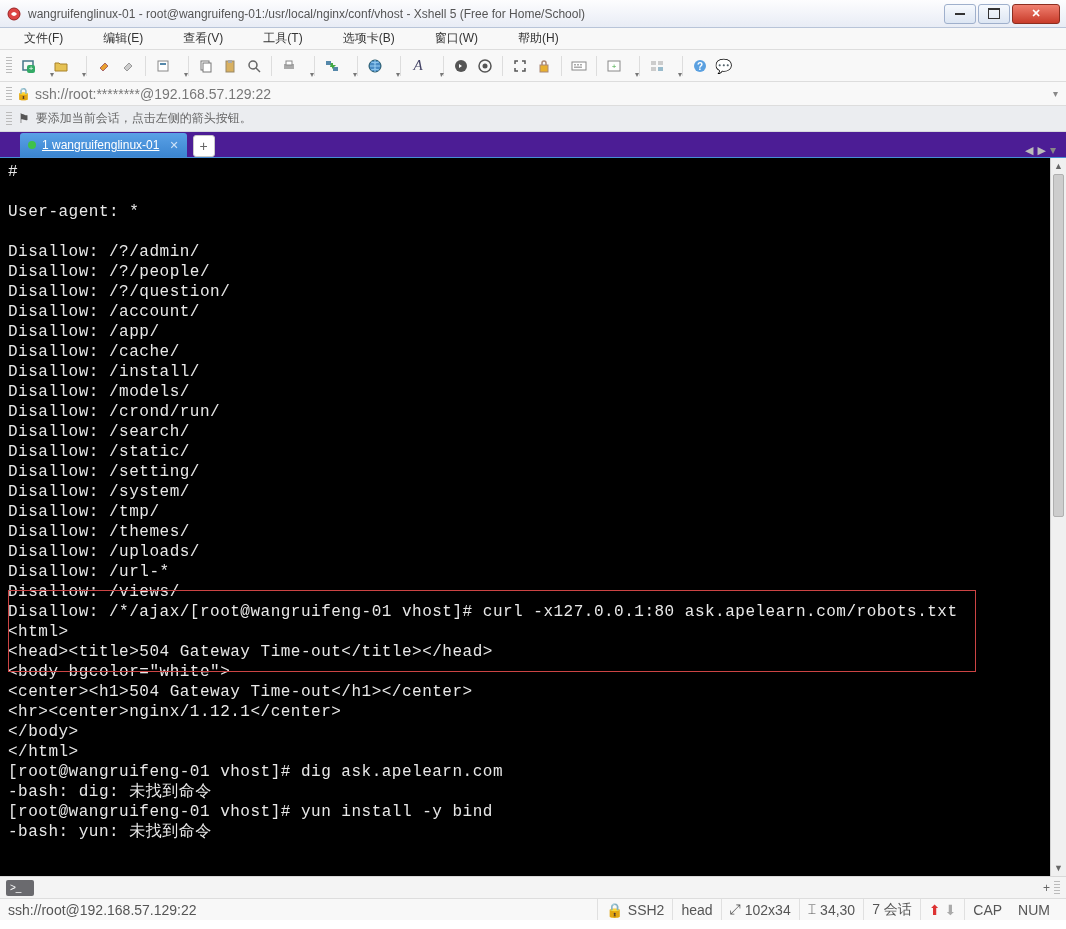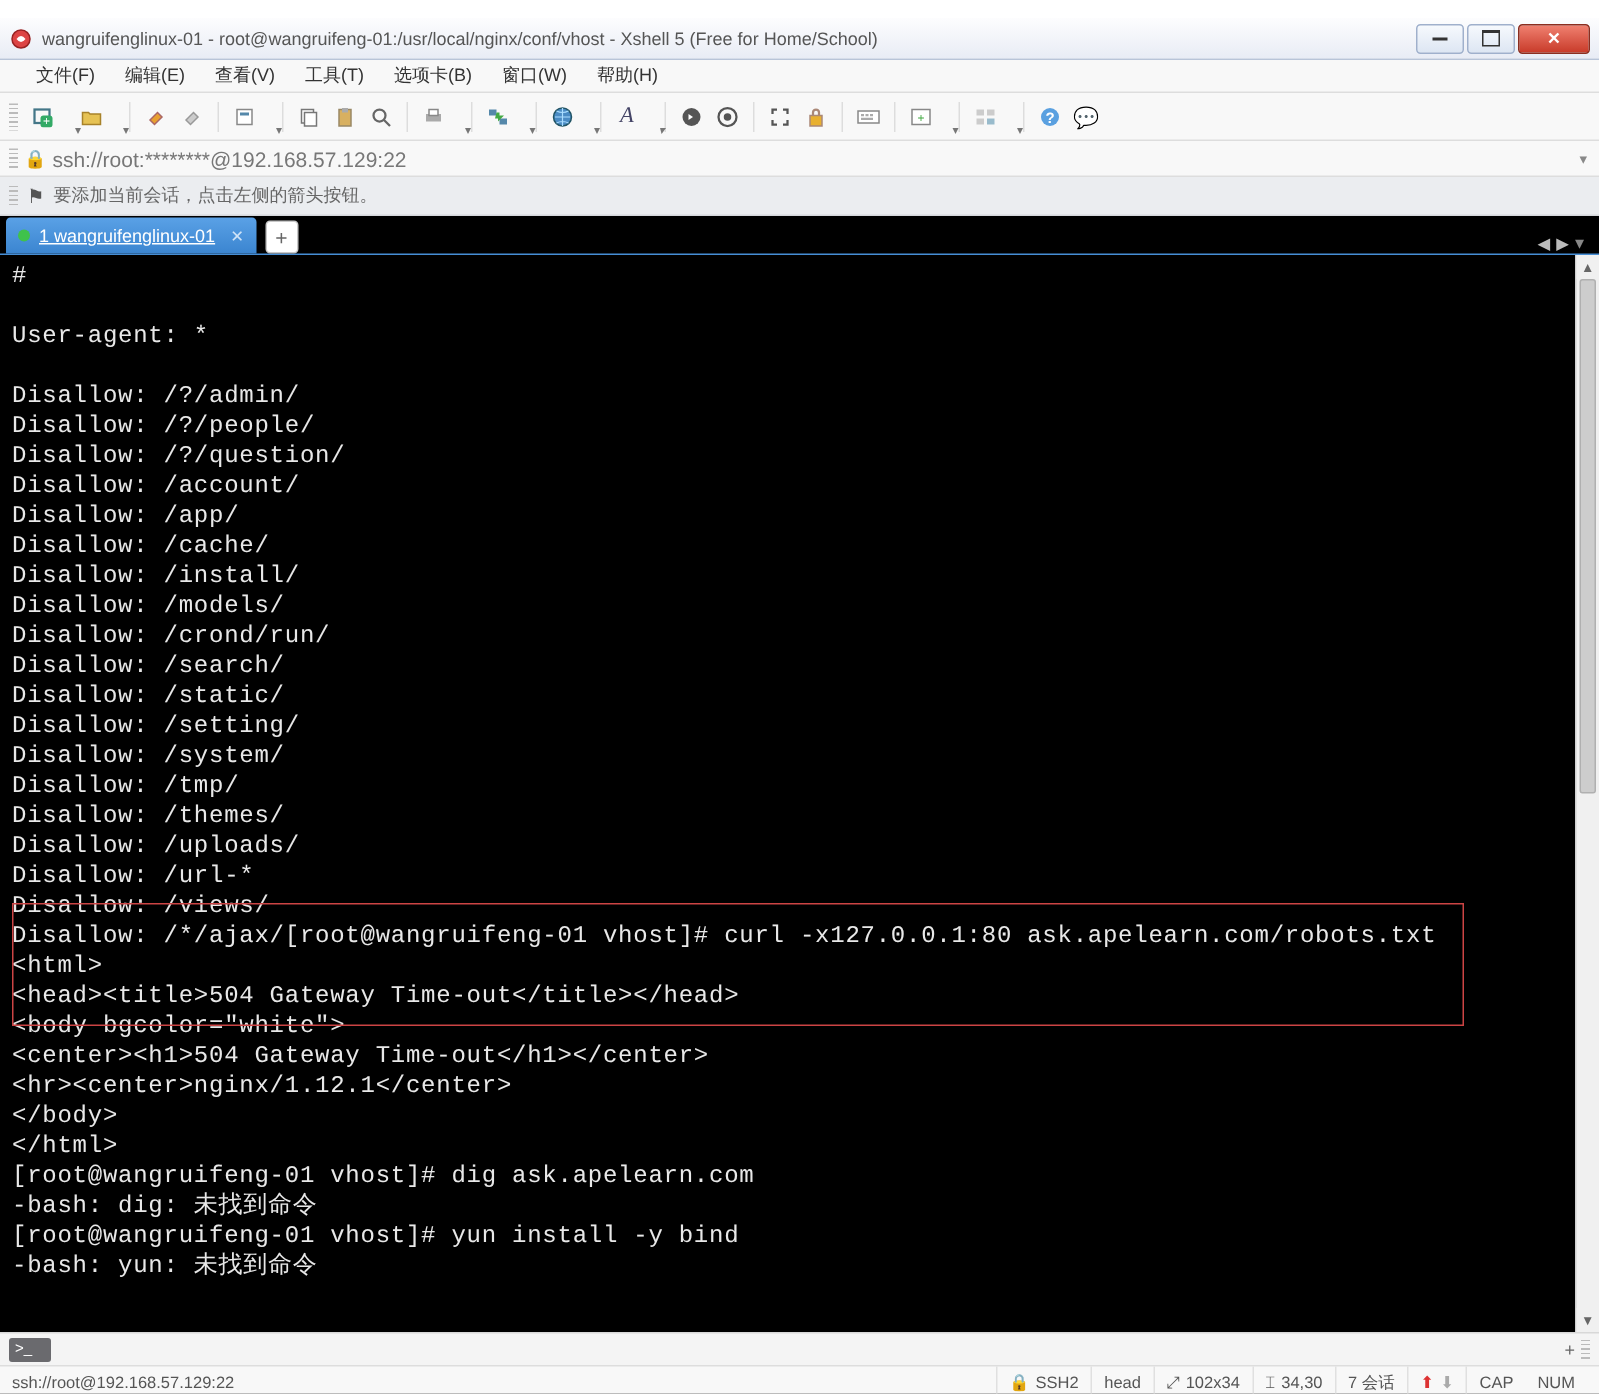--- a/index.html
+++ b/index.html
@@ -1,48 +1,48 @@
 <!DOCTYPE html>
 <html><head>
 <meta charset="utf-8">
 <style>
 * { margin: 0; padding: 0; box-sizing: border-box; }
 body { font-family: "Microsoft YaHei", "Segoe UI", Tahoma, sans-serif; font-size: 12px; background: #fff; width: 1066px; height: 929px; overflow: hidden; position: relative; }
 
-.titlebar { height: 28px; background: linear-gradient(#fdfdfe, #e8ecf5); border-bottom: 1px solid #b8c4d8; display: flex; align-items: center; padding: 0 6px; margin-top: 12px; }
+.titlebar { height: 28px; background: linear-gradient(#fdfdfe, #e8ecf5); border-bottom: 1px solid #b8c4d8; display: flex; align-items: center; padding: 0 6px; }
 .titlebar .app-icon { width: 16px; height: 16px; margin-right: 6px; display:flex; align-items:center; justify-content:center; }
 .titlebar .title-text { color: #555; flex: 1; font-size: 12px; }
 .window-controls { display: flex; gap: 0; }
 .window-controls .btn { width: 32px; height: 20px; border: 1px solid #9fb0cc; border-radius: 3px; margin-left: 2px; display: flex; align-items: center; justify-content: center; font-size: 11px; background: linear-gradient(#f6f9fd,#dde6f3); cursor: pointer; }
 .window-controls .btn.close { background: linear-gradient(#f08070,#c83b2a); border-color:#8b2e20; color:#fff; width:48px; }
 .window-controls .btn.min::after { content:""; width:10px; height:2px; background:#333; }
 .window-controls .btn.max::after { content:""; width:10px; height:8px; border:1px solid #333; border-top-width:2px; }
 .window-controls .btn.close::after { content:"✕"; font-weight:bold; }
 
-.menubar { height: 22px; background: #f8f8f8; border-bottom: 1px solid #ddd; display: flex; align-items: center; padding-left: 14px; }
+.menubar { height: 22px; background: #f8f8f8; border-bottom: 1px solid #ddd; display: flex; align-items: center; padding-left: 14px; gap: 20px; }
 .menubar .mi { padding: 2px 10px; cursor: pointer; color:#333; }
 
 .toolbar { height: 32px; background: #f8f8f8; border-bottom: 1px solid #ddd; display: flex; align-items: center; padding-left: 6px; gap: 2px; }
 .toolbar .grip { width:6px; height:18px; background: repeating-linear-gradient(#bbb 0 1px, transparent 1px 3px); margin-right:4px; }
 .toolbar .sep { width:1px; height:20px; background:#ddd; margin: 0 4px; }
 .toolbar .tb { width: 22px; height:22px; display:flex; align-items:center; justify-content:center; cursor:pointer; border-radius:2px; color:#555; font-size:14px; position:relative; }
 .toolbar .tb .dd { position:absolute; right:-6px; bottom:-2px; font-size:8px; color:#777; }
 .toolbar .tb.wdd { width:30px; padding-right:8px; }
 
 .addressbar { height: 24px; background: #f8f8f8; border-bottom: 1px solid #ddd; display: flex; align-items: center; padding-left: 6px; }
 .addressbar .grip { width:6px; height:14px; background: repeating-linear-gradient(#bbb 0 1px, transparent 1px 3px); margin-right:4px; }
 .addressbar .lock { color:#888; margin-right:4px; font-size:12px; }
 .addressbar .addr { flex:1; color:#777; font-size:14px; }
 .addressbar .drop { color:#888; margin-right:8px; cursor:pointer; font-size:10px; }
 
 .tipbar { height: 26px; background: #ebedf0; border-bottom: 1px solid #d6d8dc; display: flex; align-items: center; padding-left: 6px; color:#666; }
 .tipbar .grip { width:6px; height:14px; background: repeating-linear-gradient(#bbb 0 1px, transparent 1px 3px); margin-right:6px; }
 .tipbar .add-icon { color:#555; margin-right:6px; font-size:13px; }
 
-.tabbar { height: 26px; background: #000000; display: flex; align-items: flex-end; padding-left: 4px; border-bottom:1px solid #468ed5; }
+.tabbar { height: 26px; background: #4c1d95; display: flex; align-items: flex-end; padding-left: 20px; border-bottom:1px solid #468ed5; }
 .tabbar .tab { height: 24px; background: linear-gradient(#5aa1e6,#3b85d0); color:#fff; display:flex; align-items:center; padding:0 8px 0 8px; border-radius:3px 3px 0 0; font-size:12px; cursor:pointer; }
 .tabbar .tab .dot { width:8px; height:8px; border-radius:50%; background:#3fc24b; margin-right:6px; }
 .tabbar .tab .tab-text { text-decoration: underline; }
 .tabbar .tab .tab-close { margin-left:10px; font-size:11px; color:#cfe3f7; cursor:pointer; }
 .tabbar .new-tab { width:22px; height:22px; border:1px solid #c8c8c8; background:#fff; margin-left:6px; border-radius:3px; display:flex; align-items:center; justify-content:center; font-size:14px; cursor:pointer; color:#666; }
 .tabbar .spacer { flex:1; }
 .tabbar .nav { color:#bbb; margin-right:4px; font-size:11px; }
 .tabbar .list { color:#888; margin-right:10px; cursor:pointer; }
 
 .terminal-wrap { position:relative; height: 718px; background:#000; display:flex; }
@@ -53,21 +53,21 @@
 .scrollbar .thumb { position:absolute; left:2px; right:2px; top:0; height:50%; background:#cdcdcd; border:1px solid #b0b0b0; border-radius:2px; cursor:pointer; }
 
 .highlight-box { position:absolute; border:1px solid #c44; left:8px; top:432px; width:968px; height:82px; pointer-events:none; }
 
 .localbar { height: 22px; background:#f4f4f4; border-top:1px solid #d8d8d8; display:flex; align-items:center; }
 .localbar .shell { height:16px; width:28px; background:#6a6a6e; color:#fff; font-size:10px; display:flex; align-items:center; padding:0 4px; margin-left:6px; border-radius:2px; }
 .localbar .sp { flex:1; }
 .localbar .plus { color:#666; margin-right:4px; cursor:pointer; }
 .localbar .grip { width:6px; height:14px; background: repeating-linear-gradient(#bbb 0 1px, transparent 1px 3px); margin-right:6px; }
 
-.statusbar { height: 22px; background:#f8f8f8; border-top:1px solid #ddd; display:flex; align-items:center; font-size:11px; color:#555; padding: 0 8px; }
+.statusbar { height: 22px; background:#f8f8f8; border-top:1px solid #ddd; display:flex; align-items:center; font-size:14px; color:#555; padding: 0 8px; }
 .statusbar .sp { flex:1; }
 .statusbar .seg { padding: 0 8px; border-left:1px solid #e0e0e0; height:100%; display:flex; align-items:center; gap:4px; }
 .statusbar .up { color:#d33; }
 .statusbar .down { color:#aaa; }
 </style>
 </head>
 <body>
 
 <div class="titlebar">
   <span class="app-icon">

